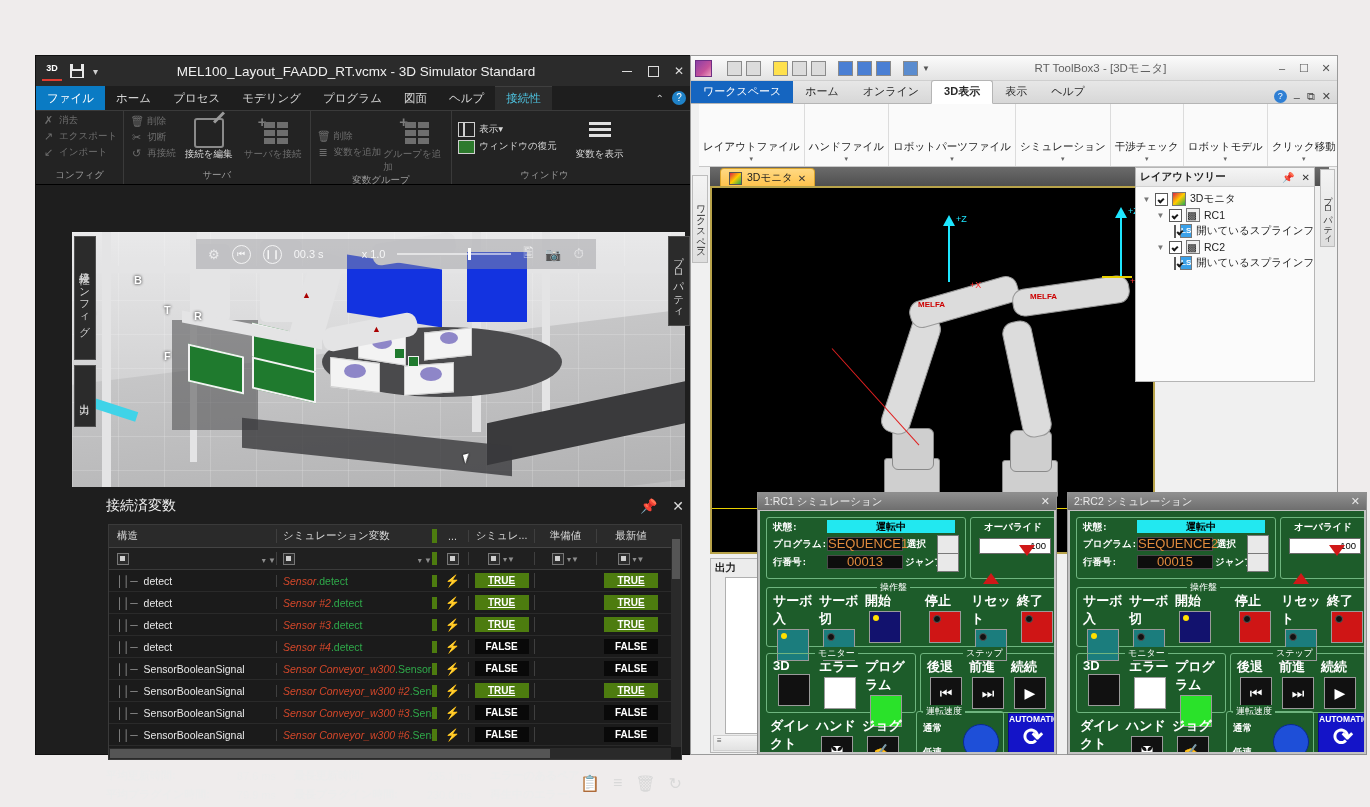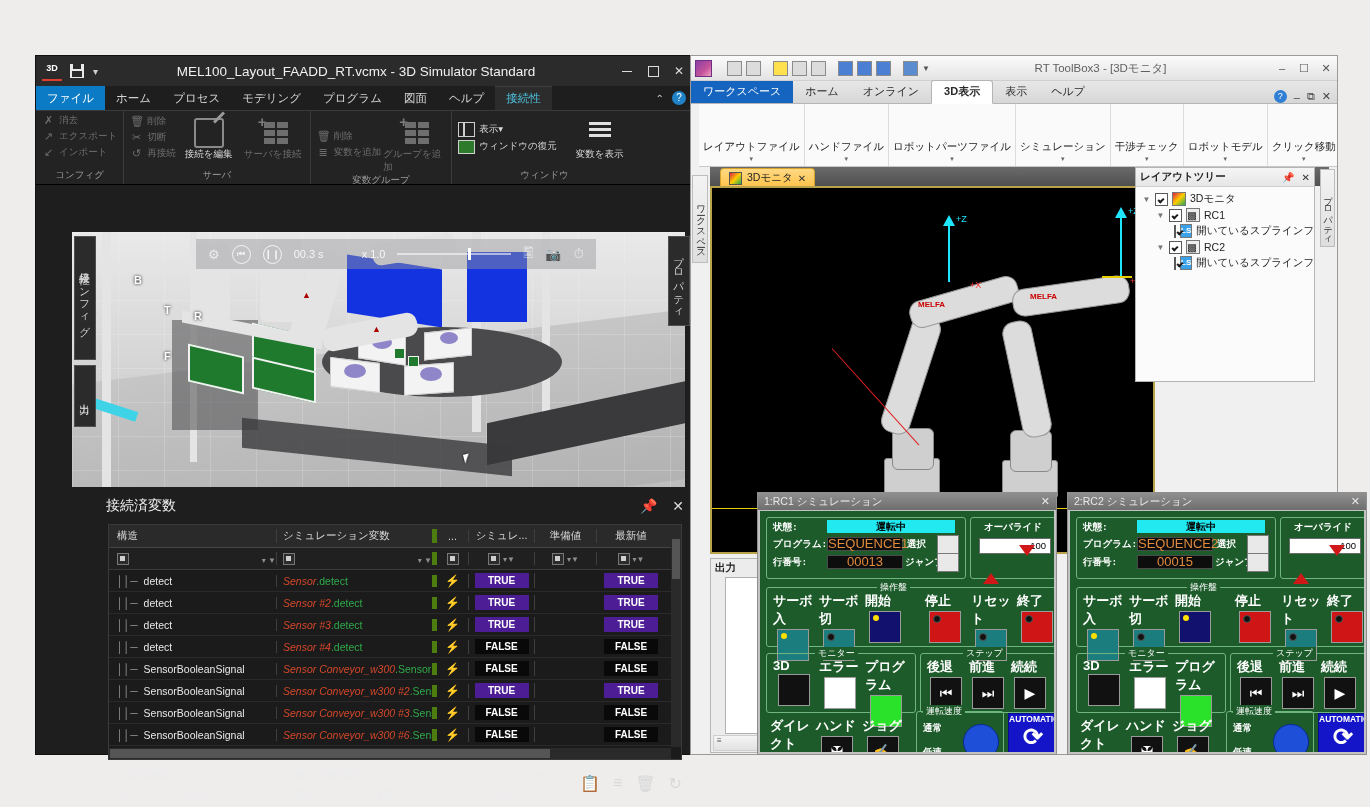--- a/index.html
+++ b/index.html
@@ -118,21 +118,21 @@
          overflow:hidden;white-space:nowrap;}
   .c-dots{width:32px;text-align:center;border-right:1px solid #3f3f3f;box-sizing:border-box;}
   .c-sim{width:66px;text-align:center;border-right:1px solid #3f3f3f;box-sizing:border-box;}
   .c-pre{width:62px;text-align:center;border-right:1px solid #3f3f3f;box-sizing:border-box;}
   .c-latest{width:68px;text-align:center;box-sizing:border-box;}
   .treeline{color:#9a9a9a;margin-right:6px;}
   .sname{color:#d4472a;font-style:italic;}
   .sfield{color:#2faa4a;}
   .bolt{color:#f5c518;font-weight:bold;font-size:12px;}
   .val{display:inline-block;width:54px;padding:2px 0;font-size:10px;font-weight:bold;}
-  .val.t{background:#4c1d95;color:#fff;}
+  .val.t{background:#4d7c0f;color:#fff;text-decoration:underline;}
   .val.f{background:#090909;color:#fff;}
   .fbox{width:10px;height:10px;border:1px solid #777;background:#2c2c2c;position:relative;
         display:inline-block;vertical-align:middle;}
   .fbox:after{content:"";position:absolute;left:2px;top:2px;width:5px;height:5px;background:#cfcfcf;}
   .fdd{color:#8d8d8d;margin-left:3px;font-size:8px;}
   .vscroll{position:absolute;right:0;top:0;width:10px;bottom:12px;background:#2a2a2a;}
   .vthumb{position:absolute;top:14px;left:1px;width:8px;height:40px;background:#555;}
   .hscroll{position:absolute;left:0;right:10px;bottom:0;height:11px;background:#2a2a2a;}
   .hthumb{position:absolute;left:1px;top:1px;width:440px;height:9px;background:#555;}
 

